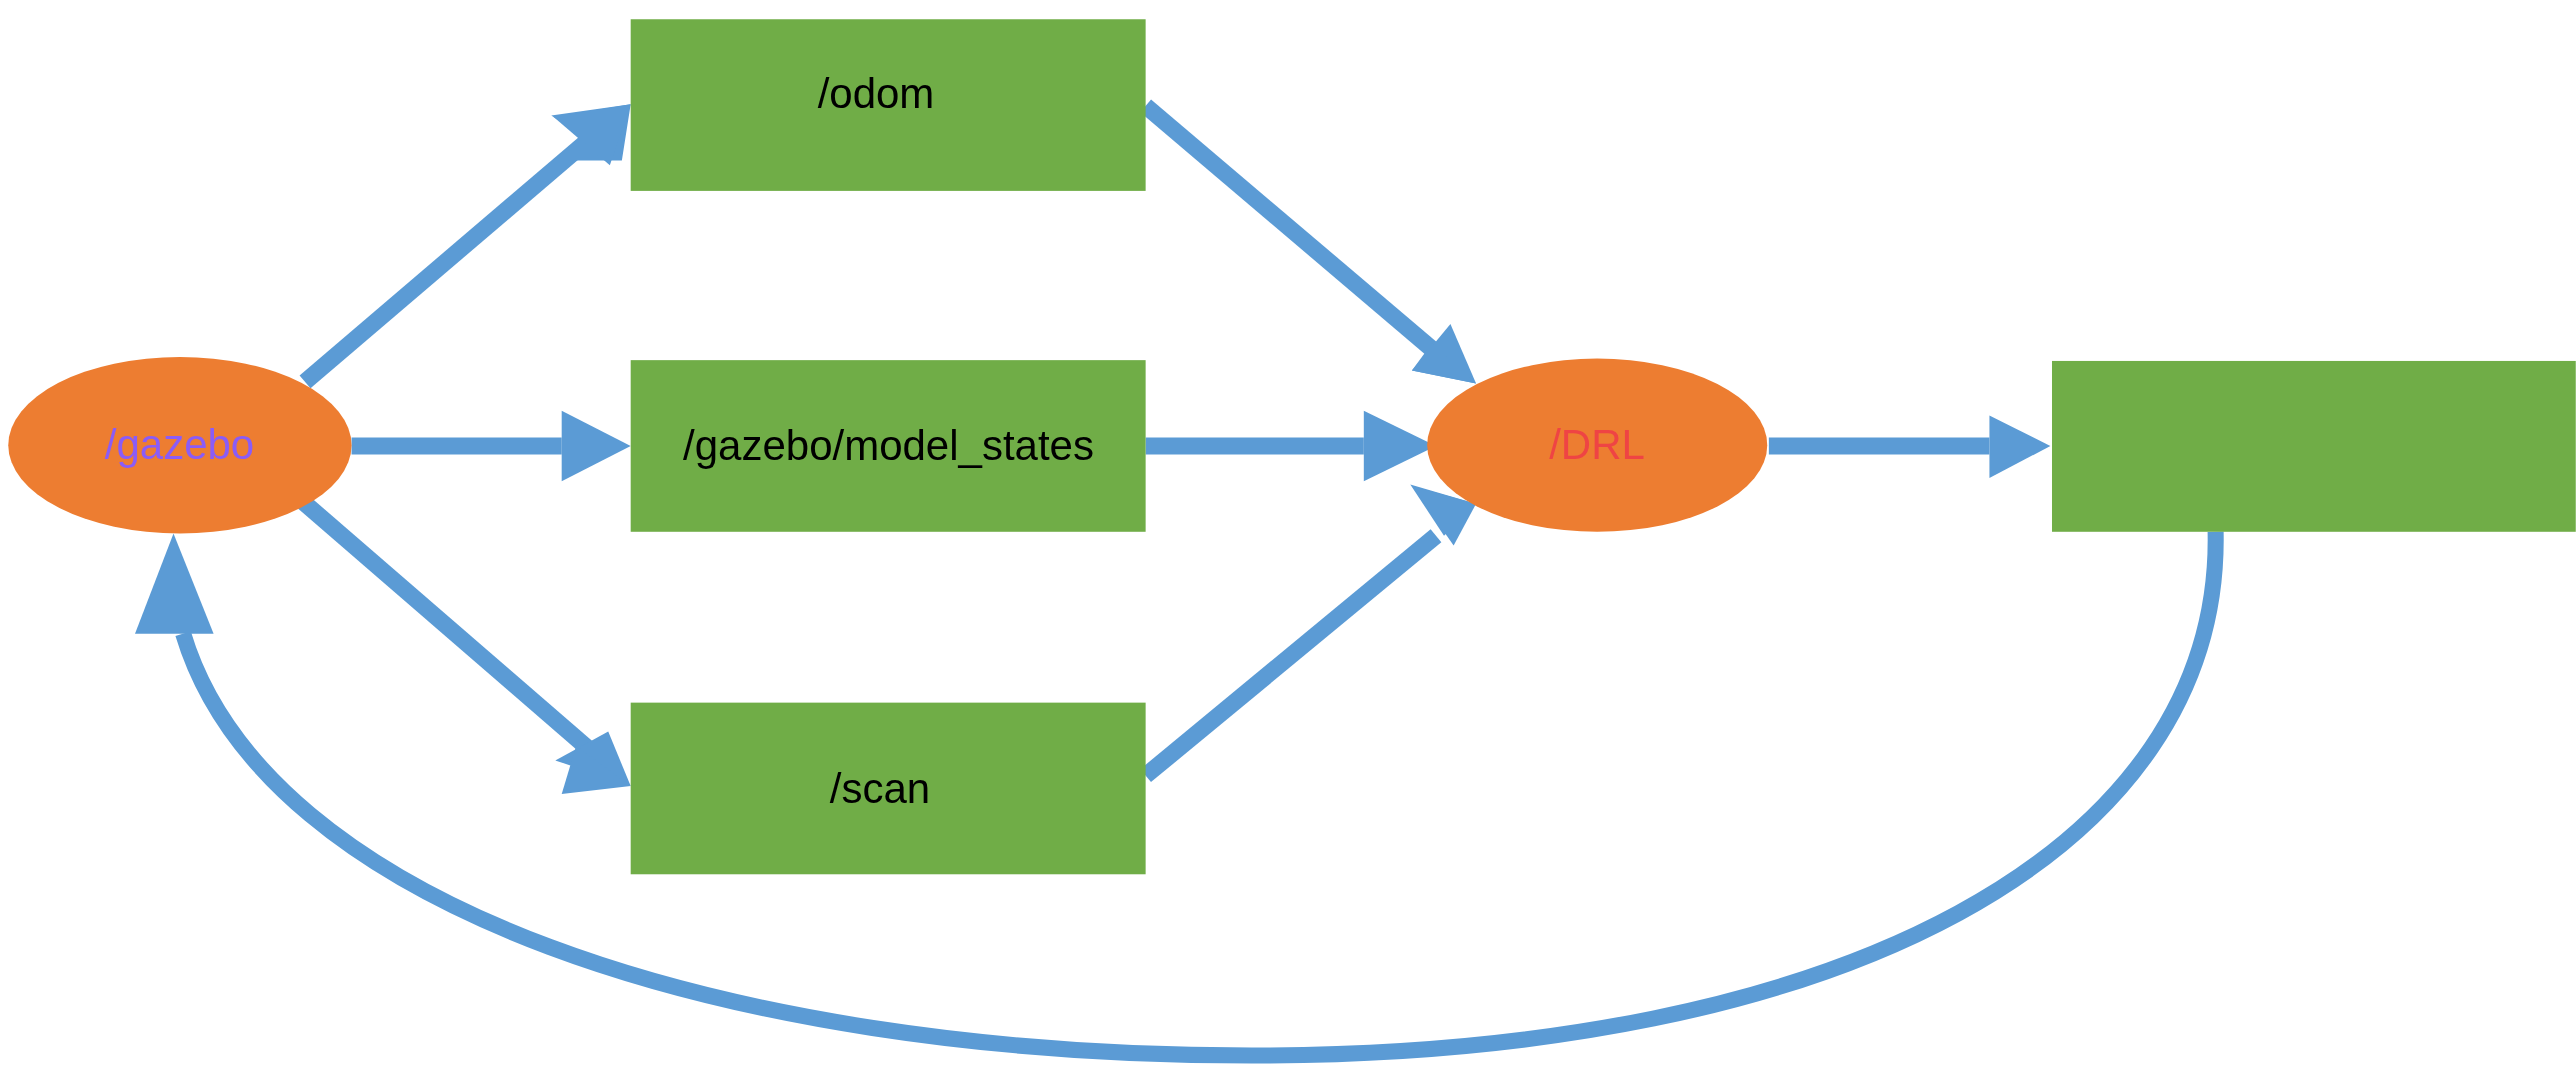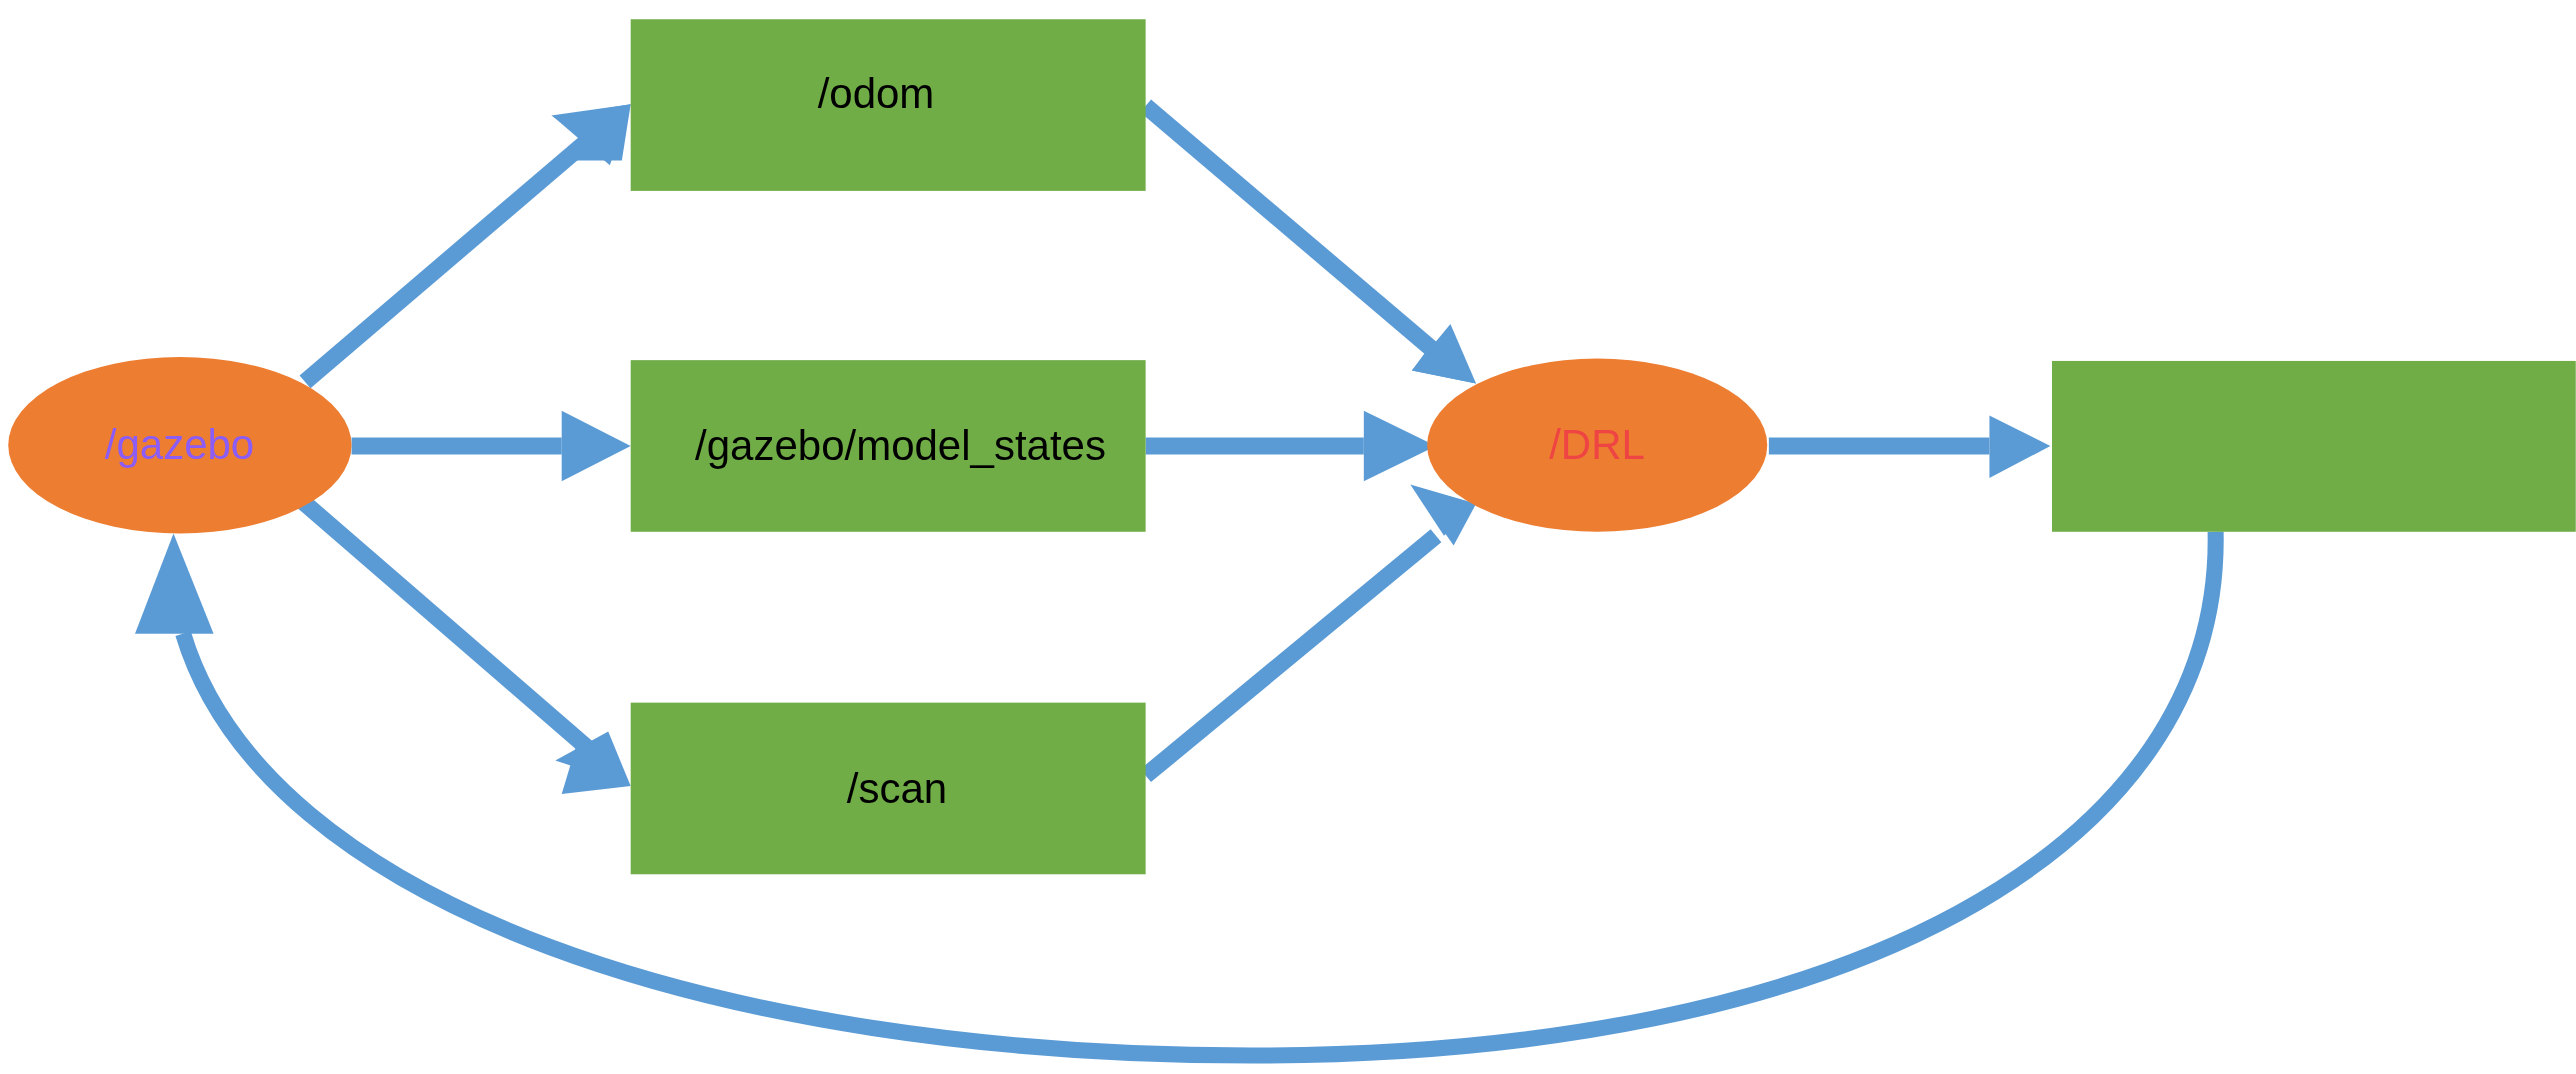--- a/index.html
+++ b/index.html
@@ -114,21 +114,21 @@
 
       <rect x="2558" y="450" width="653" height="213" fill="#70AD47"></rect>
 
     </g>
   </svg>
 
   <div class="node-label" style="left: 8px; top: 357px; width: 343px; height: 176px; color: #8b5cf6;">/gazebo</div>
 
   <div class="node-label" style="left: 631px; top: 8px; width: 490px; height: 172px; color: rgb(0, 0, 0);">/odom</div>
 
-  <div class="node-label" style="left: 631px; top: 360px; width: 515px; height: 172px; color: rgb(0, 0, 0); margin-left: 12px;">/gazebo/model_states</div>
+  <div class="node-label" style="left: 631px; top: 360px; width: 515px; height: 172px; color: rgb(0, 0, 0);">/gazebo/model_states</div>
 
-  <div class="node-label" style="left: 648px; top: 703px; width: 498px; height: 172px; color: rgb(0, 0, 0);">/scan</div>
+  <div class="node-label" style="left: 631px; top: 703px; width: 498px; height: 172px; color: rgb(0, 0, 0);">/scan</div>
 
   <div class="node-label" style="left: 1427px; top: 359px; width: 340px; height: 173px; color: #ef4444;">/DRL</div>
 
 
 </div>
 
 
 </body></html>

